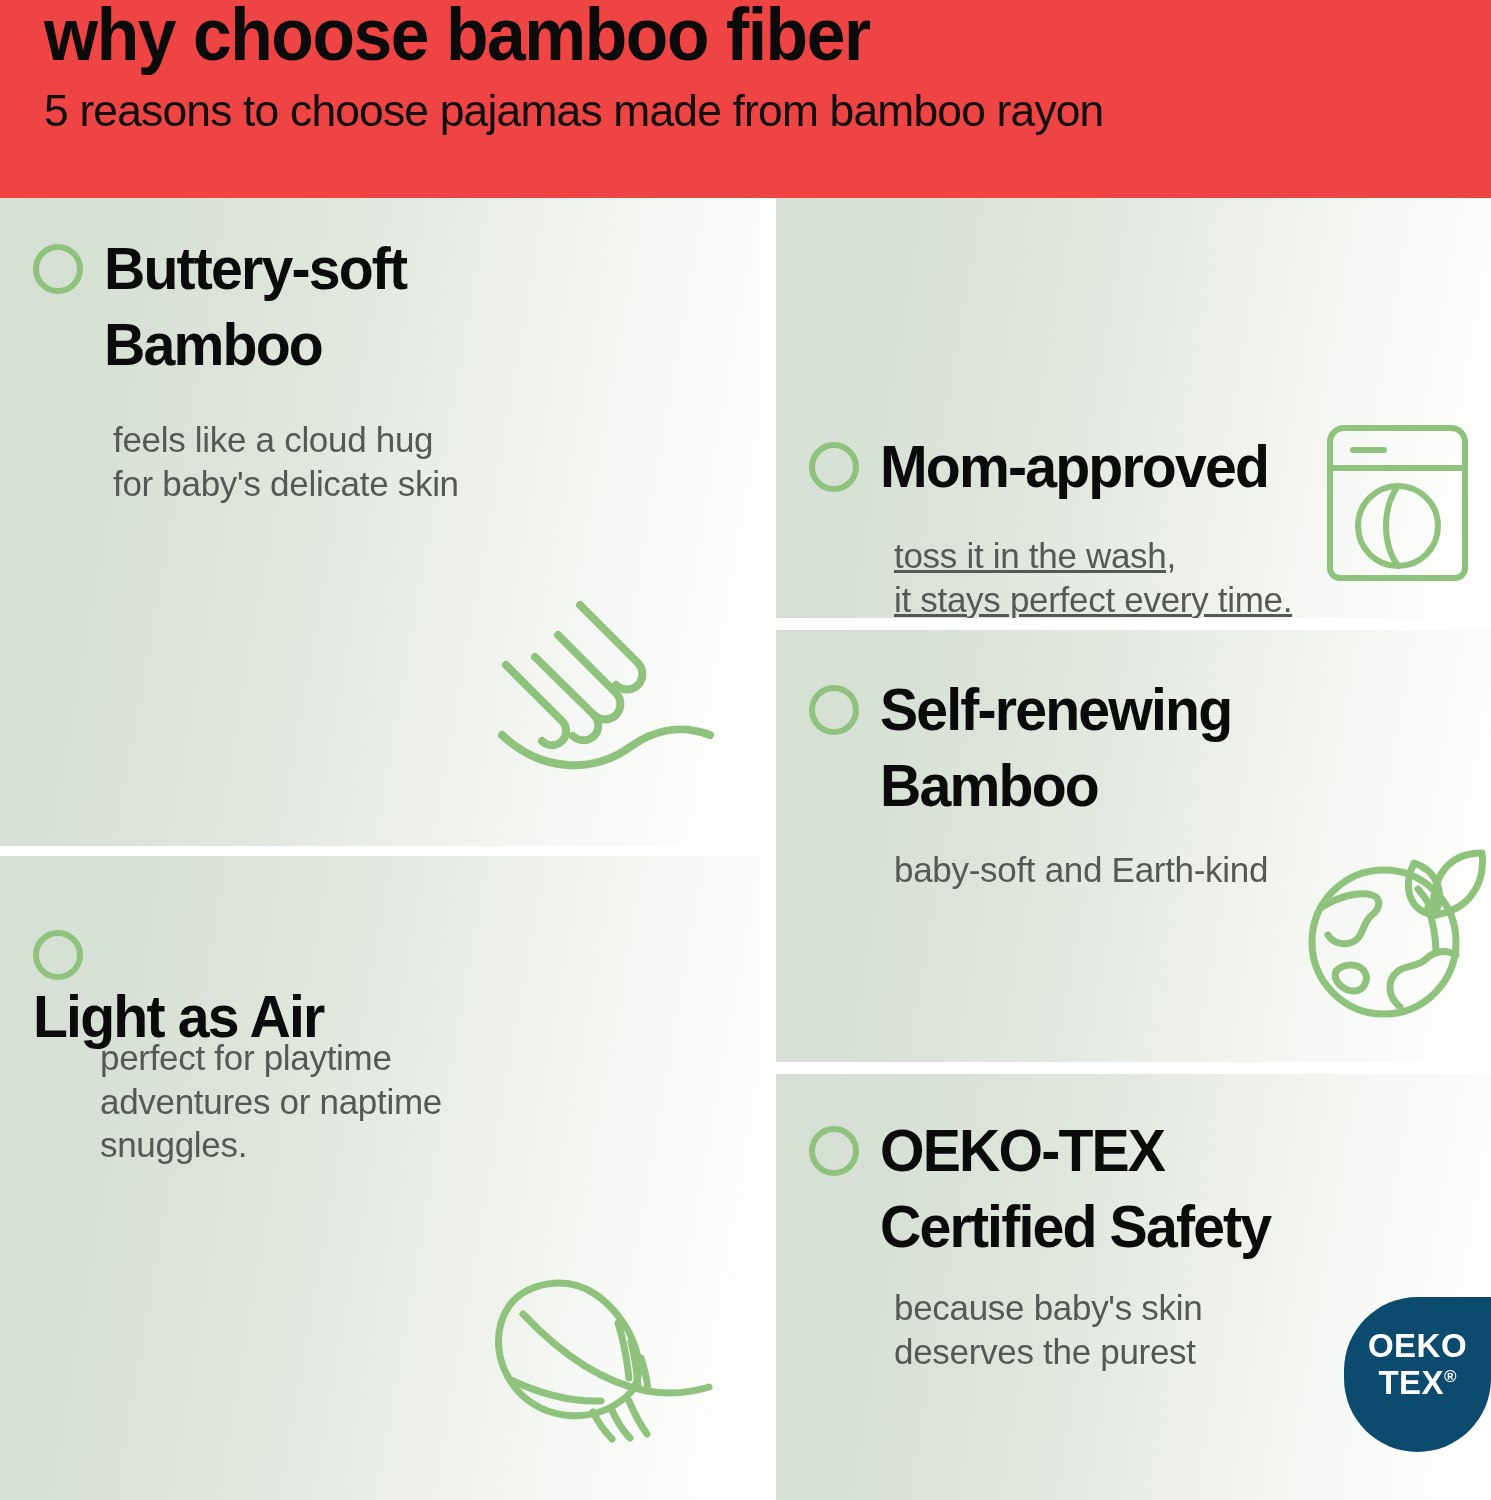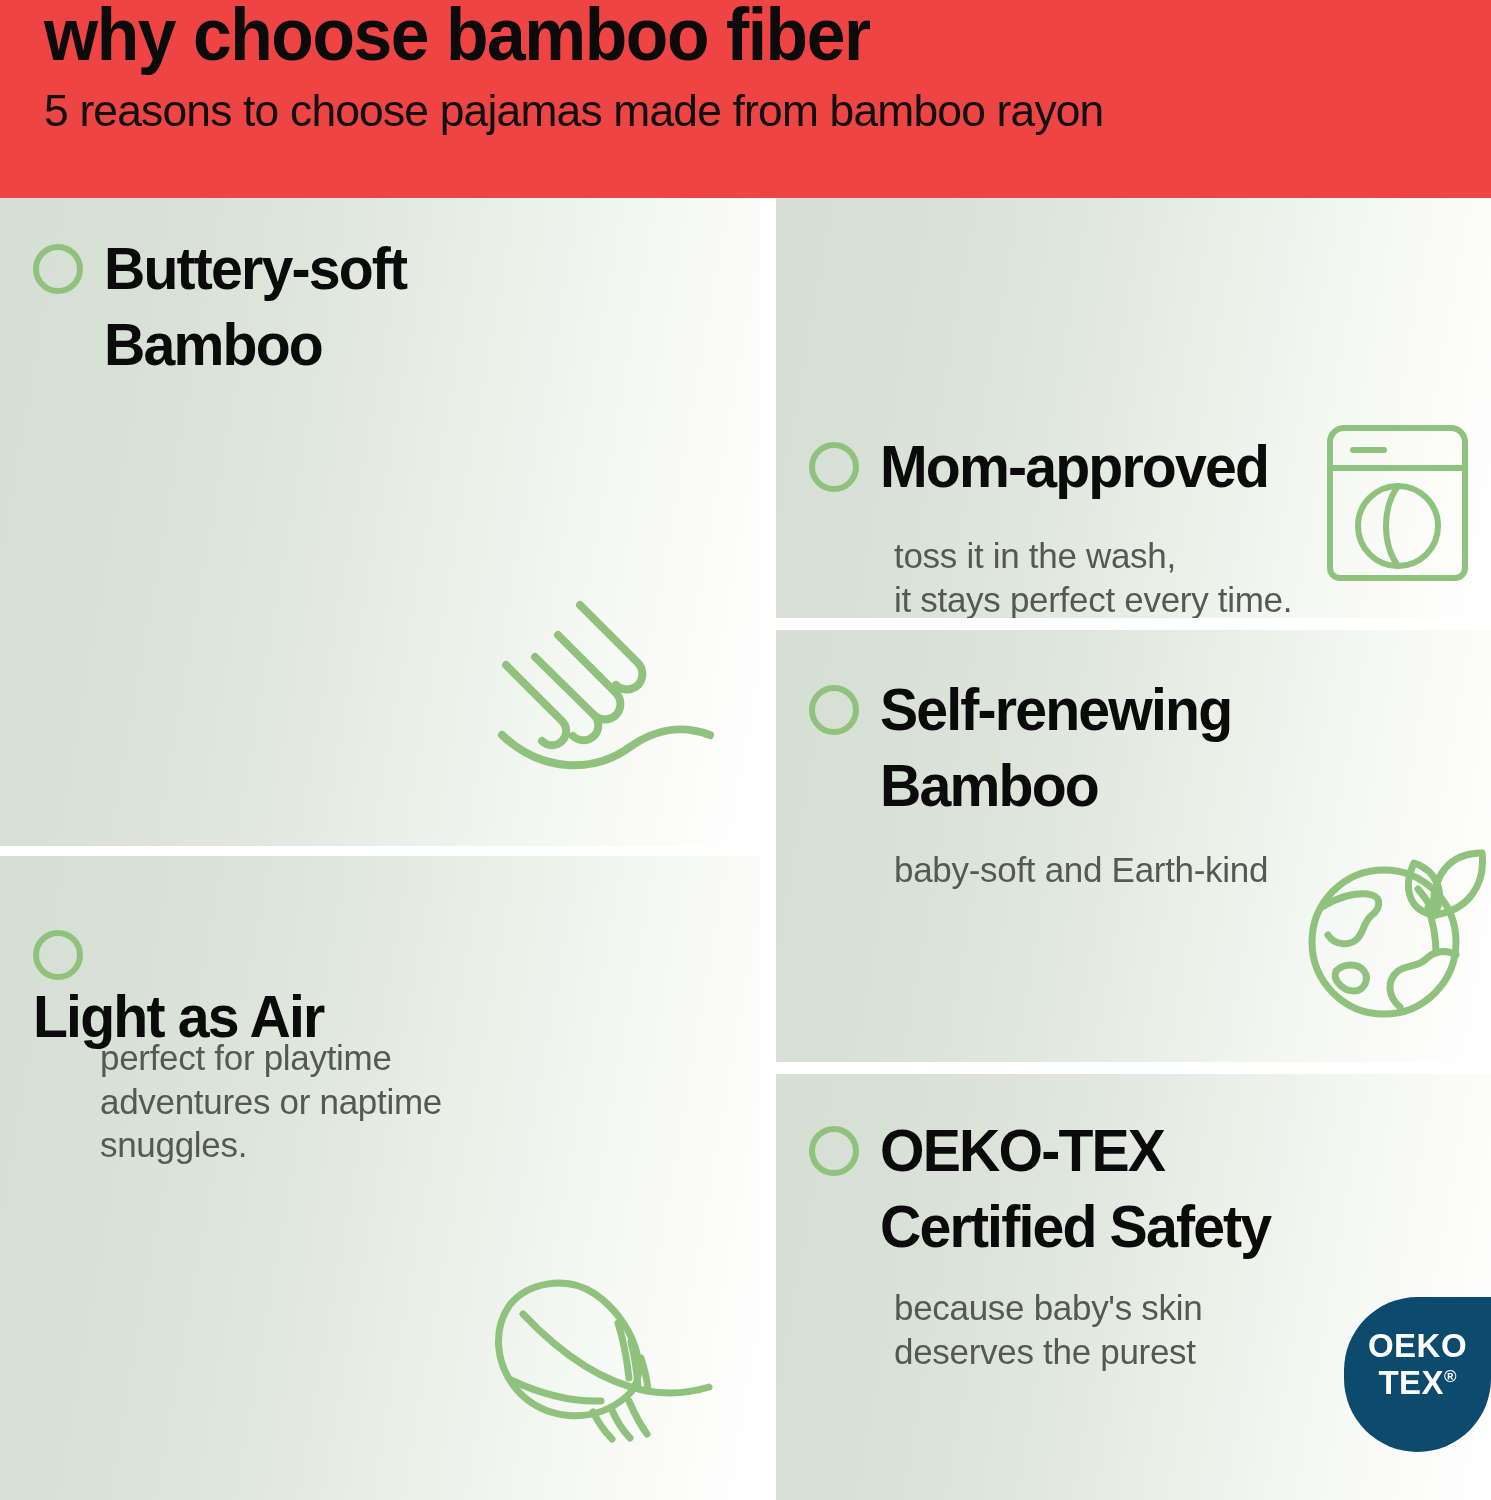--- a/index.html
+++ b/index.html
@@ -109,21 +109,21 @@
   }
 
   
   #card-soft  .card-head { left: 33px; top: 232px; }
   #card-soft  .card-body { left: 113px; top: 418px; }
 
   #card-light .card-head { left: 33px; top: 62px; flex-direction: column; }
   #card-light .card-body { left: 100px; top: 180px; }
 
   #card-mom   .card-head { left: 33px; top: 232px; }
-  #card-mom   .card-body { left: 118px; top: 336px; }
+  #card-mom   .card-body { left: 118px; top: 336px; text-decoration: underline; }
 
   #card-renew .card-head { left: 33px; top: 43px; }
   #card-renew .card-body { left: 118px; top: 218px; }
 
   #card-oeko  .card-head { left: 33px; top: 40px; }
   #card-oeko  .card-body { left: 118px; top: 212px; }
 
   
   #card-soft  .card-head { top: 34px; }
   #card-soft  .card-body { top: 220px; }
@@ -174,20 +174,22 @@
   <div id="header-title">why choose bamboo fiber</div>
   <div id="header-sub">5 reasons to choose pajamas made from bamboo rayon</div>
 </div>
 
 <div class="card left" id="card-soft">
   <div class="card-head">
     <div class="bullet-ring"></div>
     <div class="card-title">Buttery-soft
 Bamboo</div>
   </div>
+  <div class="card-body">feels like a cloud hug
+for baby's delicate skin</div>
 
   <div class="icon-wrap" id="icon-hand">
     <svg viewBox="0 0 230 185" width="230" height="185" fill="none" stroke="#8fc27c" stroke-width="8" stroke-linecap="round" stroke-linejoin="round">
 
       <path d="M90 10 L148 68 a16 16 0 0 1 0 22 a16 16 0 0 1 -22 0"></path>
       <path d="M68 40 L126 98 a16 16 0 0 1 0 22 a16 16 0 0 1 -22 0"></path>
       <path d="M45 62 L104 120 a15 15 0 0 1 0 21 a15 15 0 0 1 -21 0"></path>
       <path d="M16 70 L72 126 a14 14 0 0 1 0 20 a14 14 0 0 1 -20 0"></path>
 
       <path d="M12 140 C52 178 104 178 140 152 C166 133 194 130 220 140"></path>

